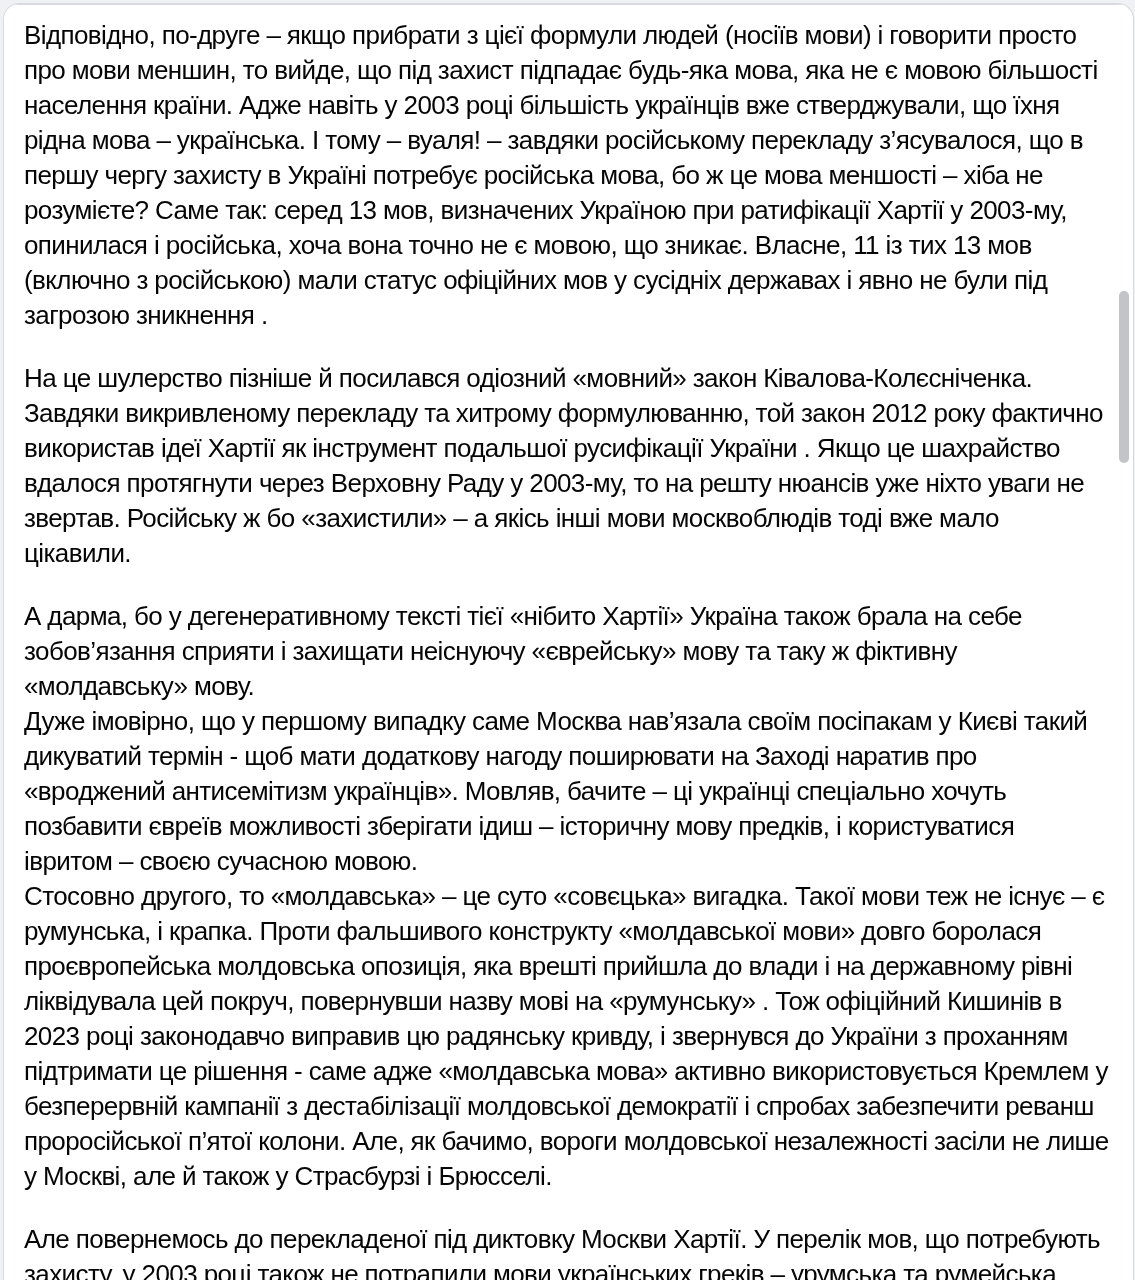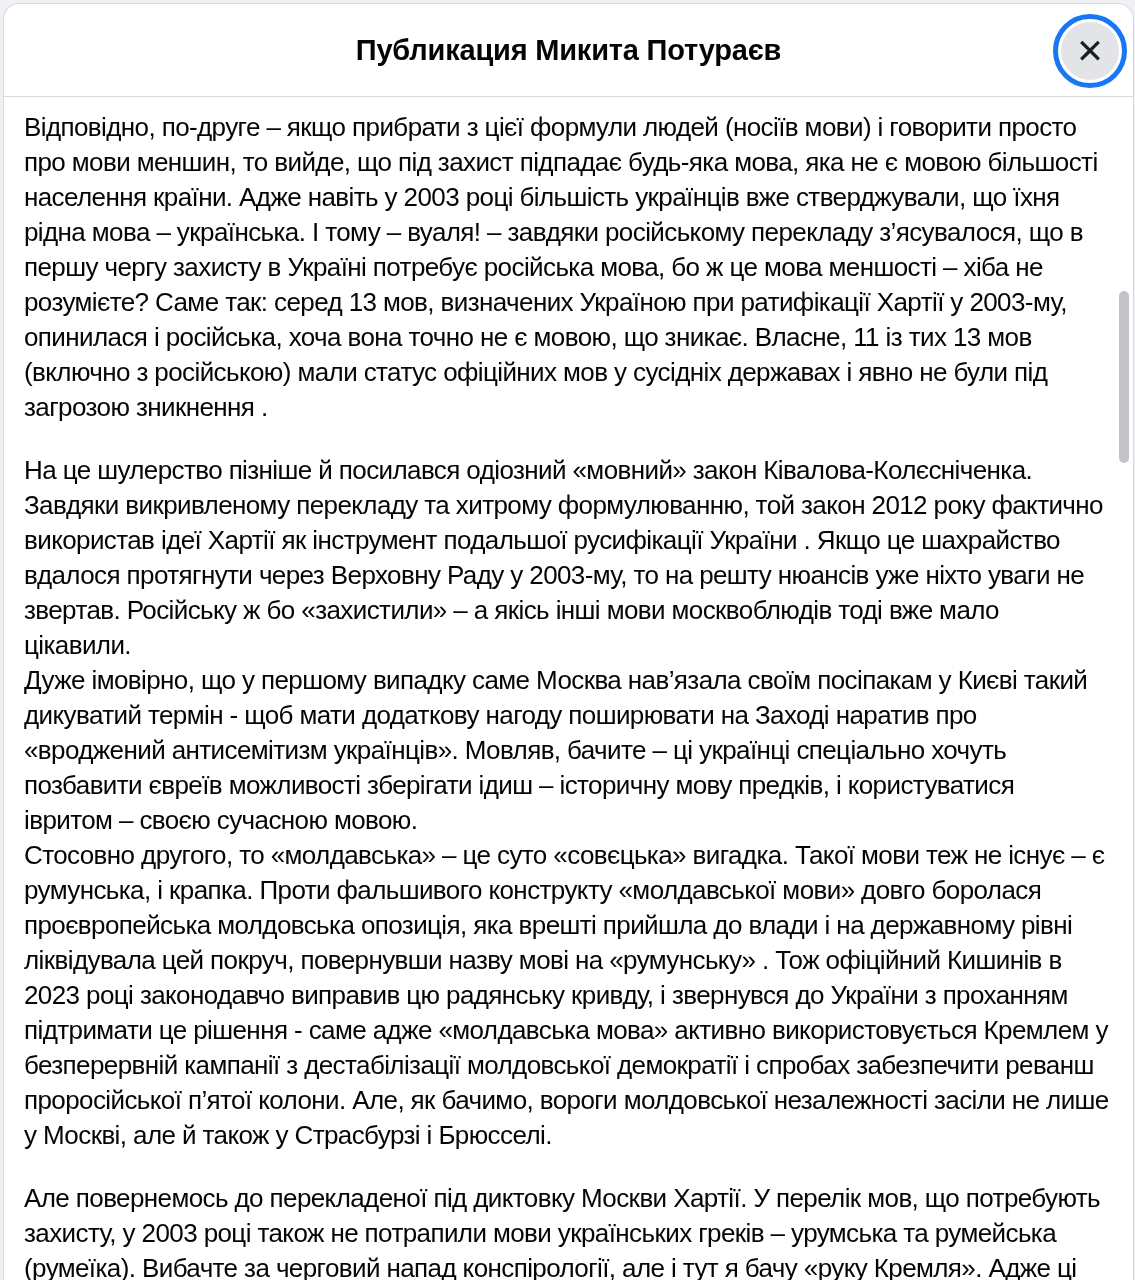--- a/index.html
+++ b/index.html
@@ -92,32 +92,27 @@
     height: 172px;
     border-radius: 6px;
     background: #c2c4c8;
   }
 </style>
 </head>
 <body>
 
 <div class="modal">
 
-  <header class="modal-header">
-    <h1 class="modal-title">Публикация Микита Потураєв</h1>
-    <button class="close-btn">
-      <span class="close-circle">✕</span>
-    </button>
-  </header>
 
   <div class="header-divider"></div>
 
   <div class="post-content">
     <p>Відповідно, по-друге – якщо прибрати з цієї формули людей (носіїв мови) і говорити просто про мови меншин, то вийде, що під захист підпадає будь-яка мова, яка не є мовою більшості населення країни. Адже навіть у 2003 році більшість українців вже стверджували, що їхня рідна мова – українська. І тому – вуаля! – завдяки російському перекладу з’ясувалося, що в першу чергу захисту в Україні потребує російська мова, бо ж це мова меншості – хіба не розумієте? Саме так: серед 13 мов, визначених Україною при ратифікації Хартії у 2003-му, опинилася і російська, хоча вона точно не є мовою, що зникає. Власне, 11 із тих 13 мов (включно з російською) мали статус офіційних мов у сусідніх державах і явно не були під загрозою зникнення .</p>
     <p class="gap">На це шулерство пізніше й посилався одіозний «мовний» закон Ківалова-Колєсніченка. Завдяки викривленому перекладу та хитрому формулюванню, той закон 2012 року фактично використав ідеї Хартії як інструмент подальшої русифікації України . Якщо це шахрайство вдалося протягнути через Верховну Раду у 2003-му, то на решту нюансів уже ніхто уваги не звертав. Російську ж бо «захистили» – а якісь інші мови москвоблюдів тоді вже мало цікавили.</p>
+    <p class="gap">А дарма, бо у дегенеративному тексті тієї «нібито Хартії» Україна також брала на себе зобов’язання сприяти і захищати неіснуючу «єврейську» мову та таку ж фіктивну «молдавську» мову.</p>
     <p>Дуже імовірно, що у першому випадку саме Москва нав’язала своїм посіпакам у Києві такий дикуватий термін - щоб мати додаткову нагоду поширювати на Заході наратив про «вроджений антисемітизм українців». Мовляв, бачите – ці українці спеціально хочуть позбавити євреїв можливості зберігати ідиш – історичну мову предків, і користуватися івритом – своєю сучасною мовою.</p>
     <p>Стосовно другого, то «молдавська» – це суто «совєцька» вигадка. Такої мови теж не існує – є румунська, і крапка. Проти фальшивого конструкту «молдавської мови» довго боролася проєвропейська молдовська опозиція, яка врешті прийшла до влади і на державному рівні ліквідувала цей покруч, повернувши назву мові на «румунську» . Тож офіційний Кишинів в 2023 році законодавчо виправив цю радянську кривду, і звернувся до України з проханням підтримати це рішення - саме адже «молдавська мова» активно використовується Кремлем у безперервній кампанії з дестабілізації молдовської демократії і спробах забезпечити реванш проросійської п’ятої колони. Але, як бачимо, вороги молдовської незалежності засіли не лише у Москві, але й також у Страсбурзі і Брюсселі.</p>
     <p class="gap">Але повернемось до перекладеної під диктовку Москви Хартії. У перелік мов, що потребують захисту, у 2003 році також не потрапили мови українських греків – урумська та румейська (румеїка). Вибачте за черговий напад конспірології, але і тут я бачу «руку Кремля». Адже ці</p>
   </div>
 
   <div class="scrollbar-thumb"></div>
 
 </div>
 
 </body></html>

